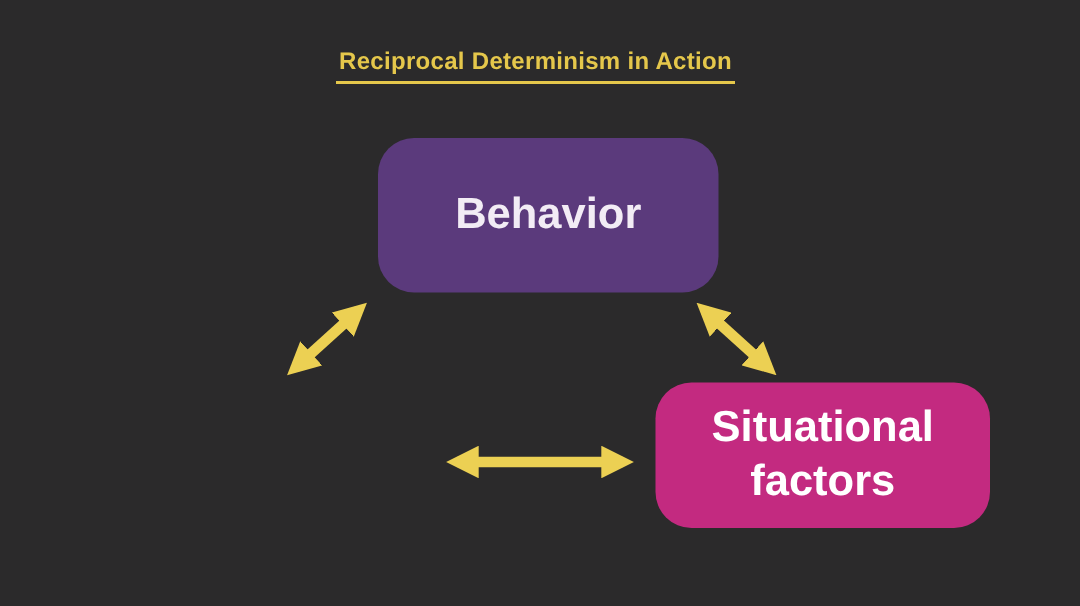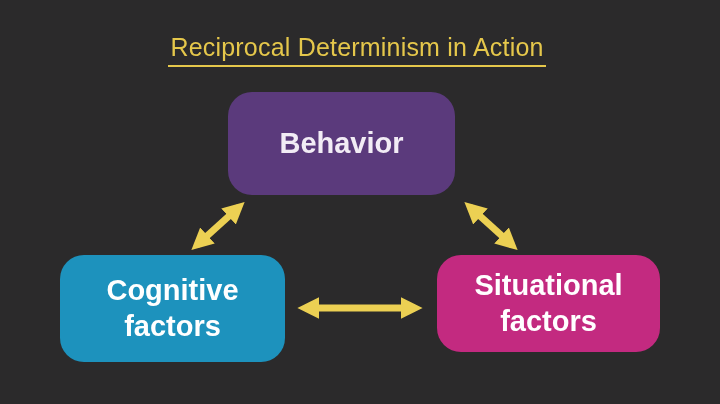--- a/index.html
+++ b/index.html
@@ -18,40 +18,40 @@
   .title-wrap {
     position: absolute;
     top: 33px;
     left: 0;
     right: 6px;
     text-align: center;
   }
   .slide-title {
     display: inline-block;
     color: var(--title, #e5c74b);
-    font-size: 25px;
-    font-weight: normal;
+    font-size: 16px;
+    font-weight: bold;
     letter-spacing: 0.2px;
     border-bottom: 2px solid var(--title, #e5c74b);
     padding: 0 2px 3px 2px;
   }
   .node {
     position: absolute;
     border-radius: 24px;
     display: flex;
     align-items: center;
     justify-content: center;
     text-align: center;
     color: #ffffff;
     font-weight: bold;
     font-size: 29px;
     line-height: 1.24;
   }
   .node-behavior {
-    left: 228px; top: 92px;
+    left: 252px; top: 92px;
     width: 227px; height: 103px;
     background: var(--purple, #5b3a7c);
     color: #f2ecf5;
   }
   .node-cognitive {
     left: 60px; top: 255px;
     width: 225px; height: 107px;
     background: var(--teal, #1d92bd);
   }
   .node-situational {
@@ -93,21 +93,18 @@
     </defs>
     <line class="arrow-line" x1="197" y1="245" x2="239" y2="207" marker-start="url(#ah)" marker-end="url(#ah)"></line>
     <line class="arrow-line" x1="470" y1="207" x2="512" y2="245" marker-start="url(#ah)" marker-end="url(#ah)"></line>
     <line class="arrow-line" x1="305" y1="308" x2="415" y2="308" marker-start="url(#ah)" marker-end="url(#ah)"></line>
   </svg>
 
   <div class="node node-behavior">
     <span class="node-label">Behavior</span>
   </div>
 
-  <div class="node node-cognitive">
-    <span class="node-label">Cognitive factors</span>
-  </div>
 
   <div class="node node-situational">
     <span class="node-label">Situational factors</span>
   </div>
 
 </div>
 
 </body></html>

